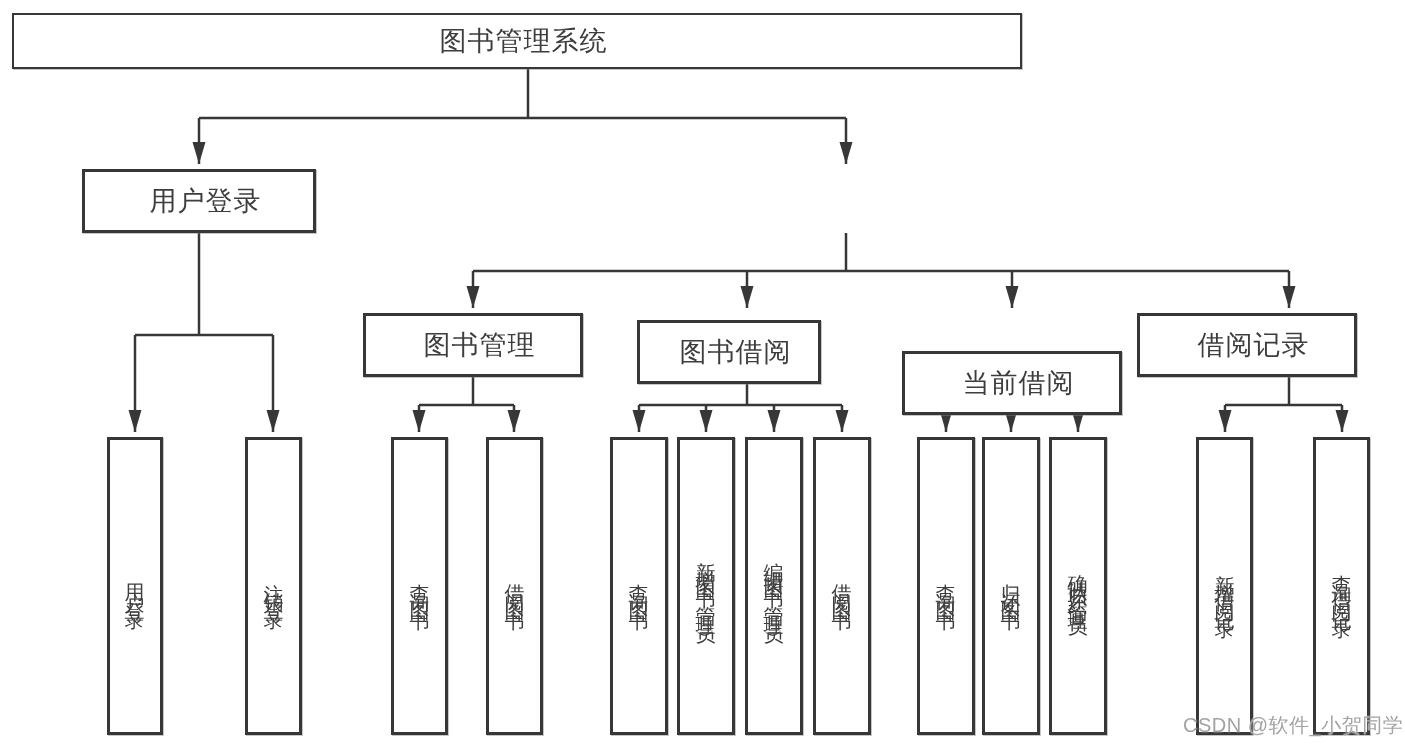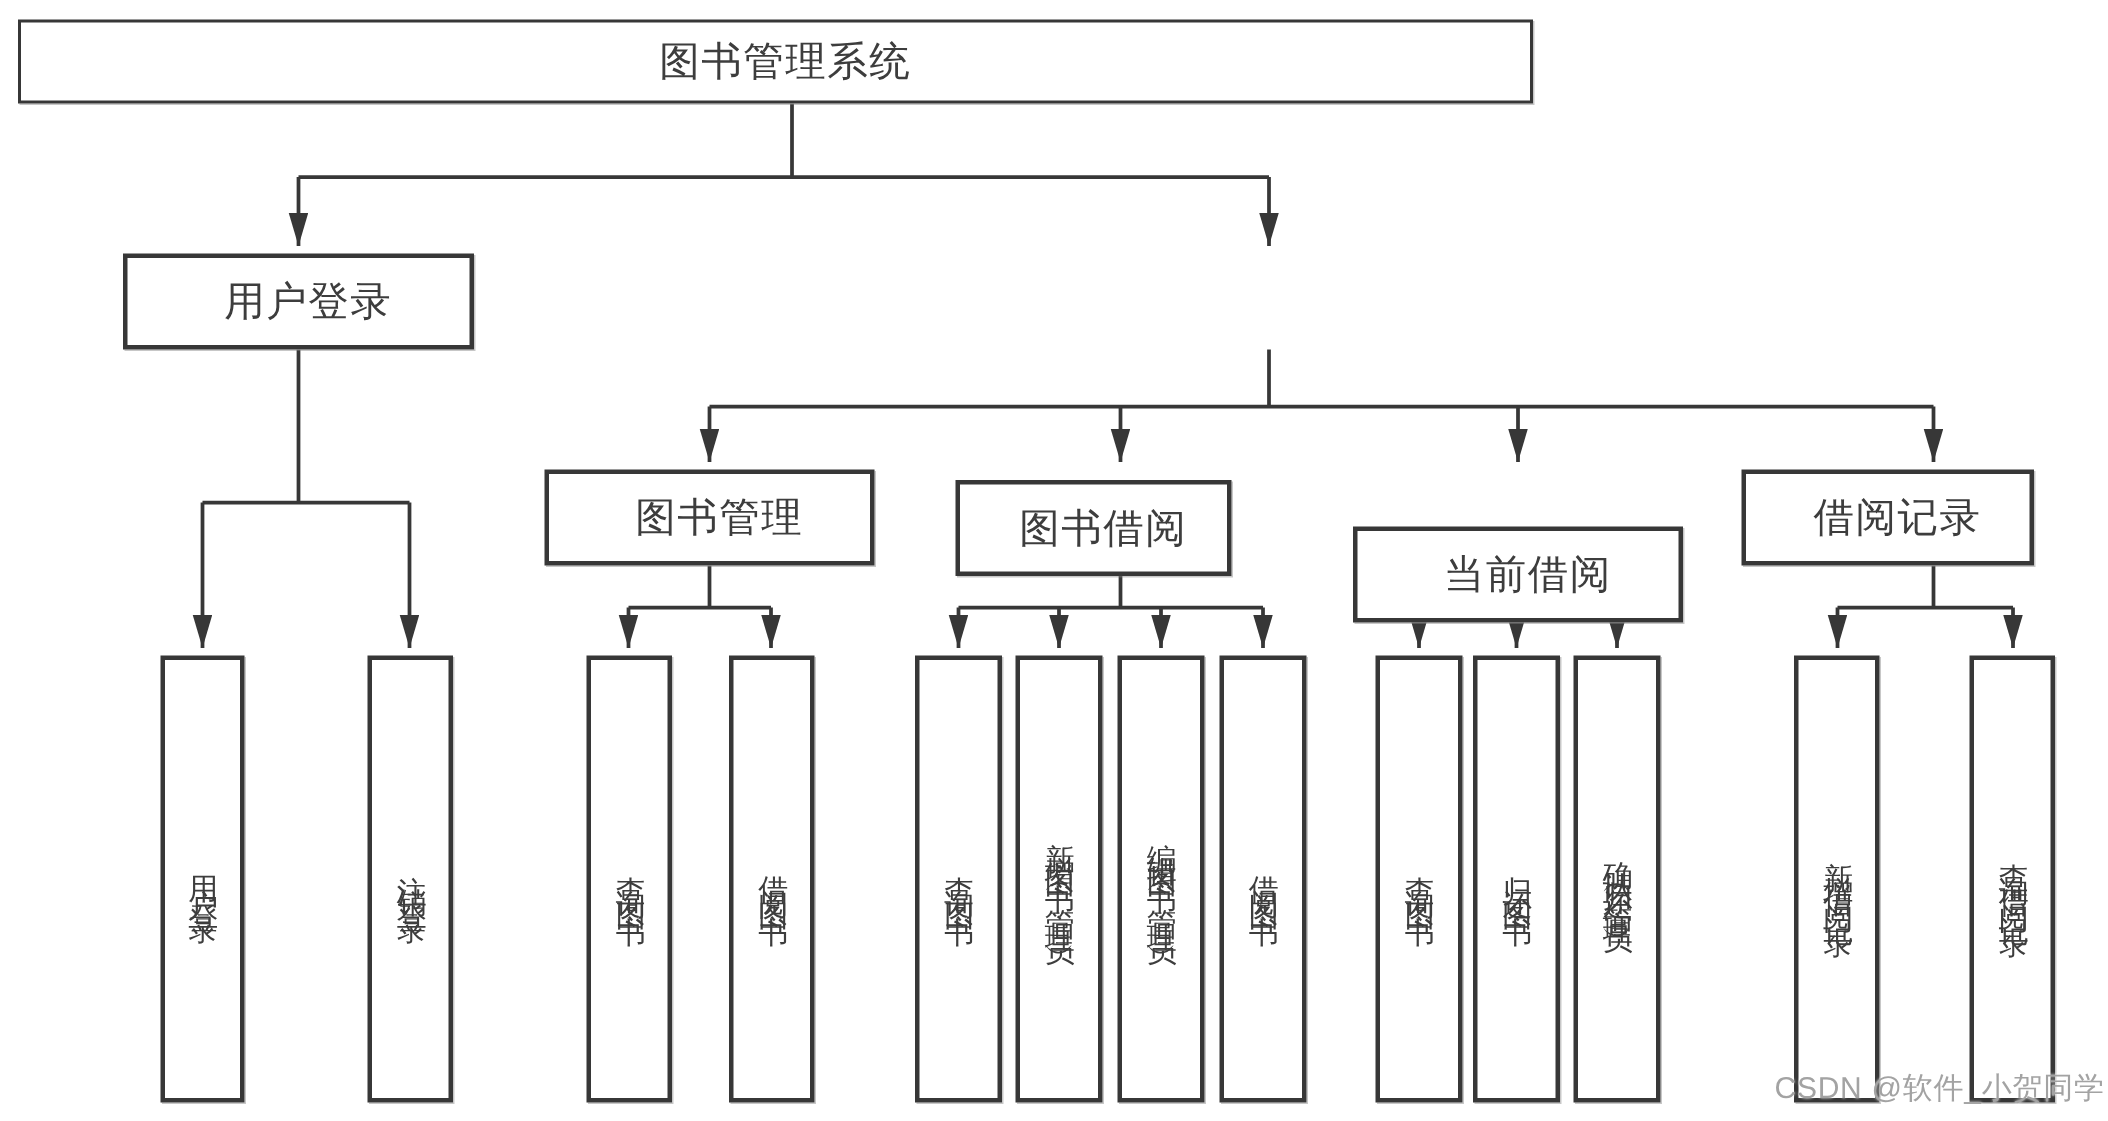--- a/index.html
+++ b/index.html
@@ -45,21 +45,21 @@
     text-shadow:0 0 2px #ffffff;
     z-index:5;
   }
   
   #b-root{left:12px;top:13px;width:1010px;height:56px;}
   #b-user-login{left:82px;top:169px;width:234px;height:64px;}
   #b-book-mgmt{left:727px;top:169px;width:238px;height:64px;}
   #b-new-book{left:363px;top:313px;width:220px;height:64px;}
   #b-book-borrow{left:637px;top:320px;width:184px;height:64px;}
   #b-current-borrow{left:902px;top:313px;width:220px;height:64px;margin-top:38px;}
-  #b-borrow-records{left:1161px;top:313px;width:195px;height:64px;}
+  #b-borrow-records{left:1137px;top:313px;width:220px;height:64px;}
   .leaf{top:437px;height:298px;}
   #l-ul-login{left:107px;width:56px;line-height:50px;}
   #l-ul-logout{left:245px;width:57px;line-height:51px;}
   #l-nb-query{left:391px;width:57px;line-height:51px;}
   #l-nb-borrow{left:486px;width:57px;line-height:51px;}
   #l-bb-query{left:610px;width:58px;line-height:52px;}
   #l-bb-add{left:677px;width:58px;line-height:52px;}
   #l-bb-edit{left:745px;width:58px;line-height:52px;}
   #l-bb-borrow{left:813px;width:58px;line-height:52px;}
   #l-cb-query{left:917px;width:58px;line-height:52px;}

